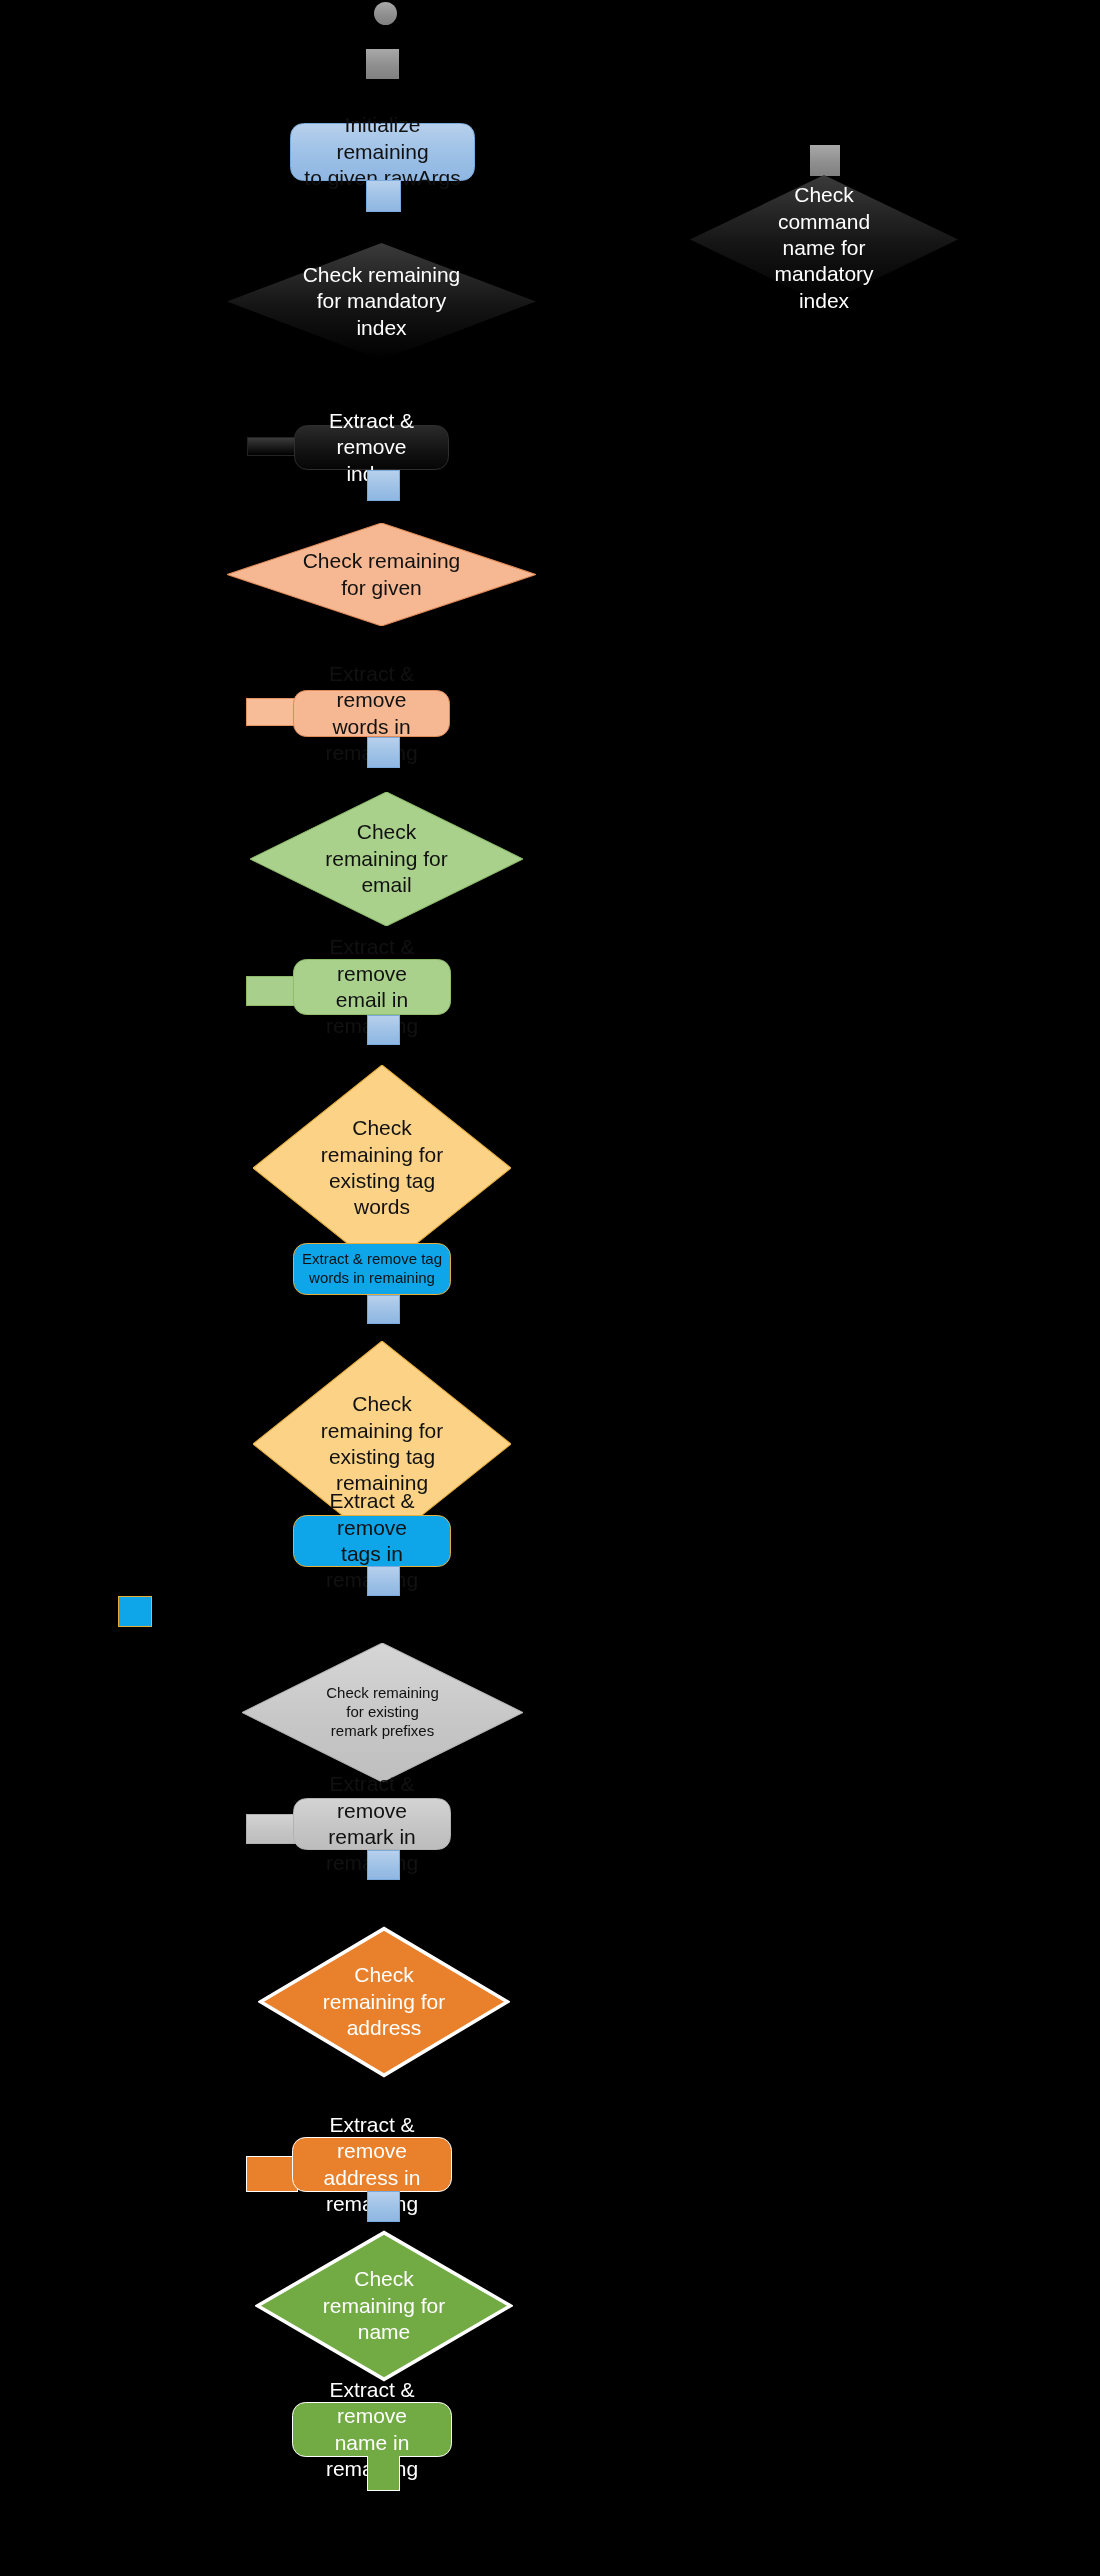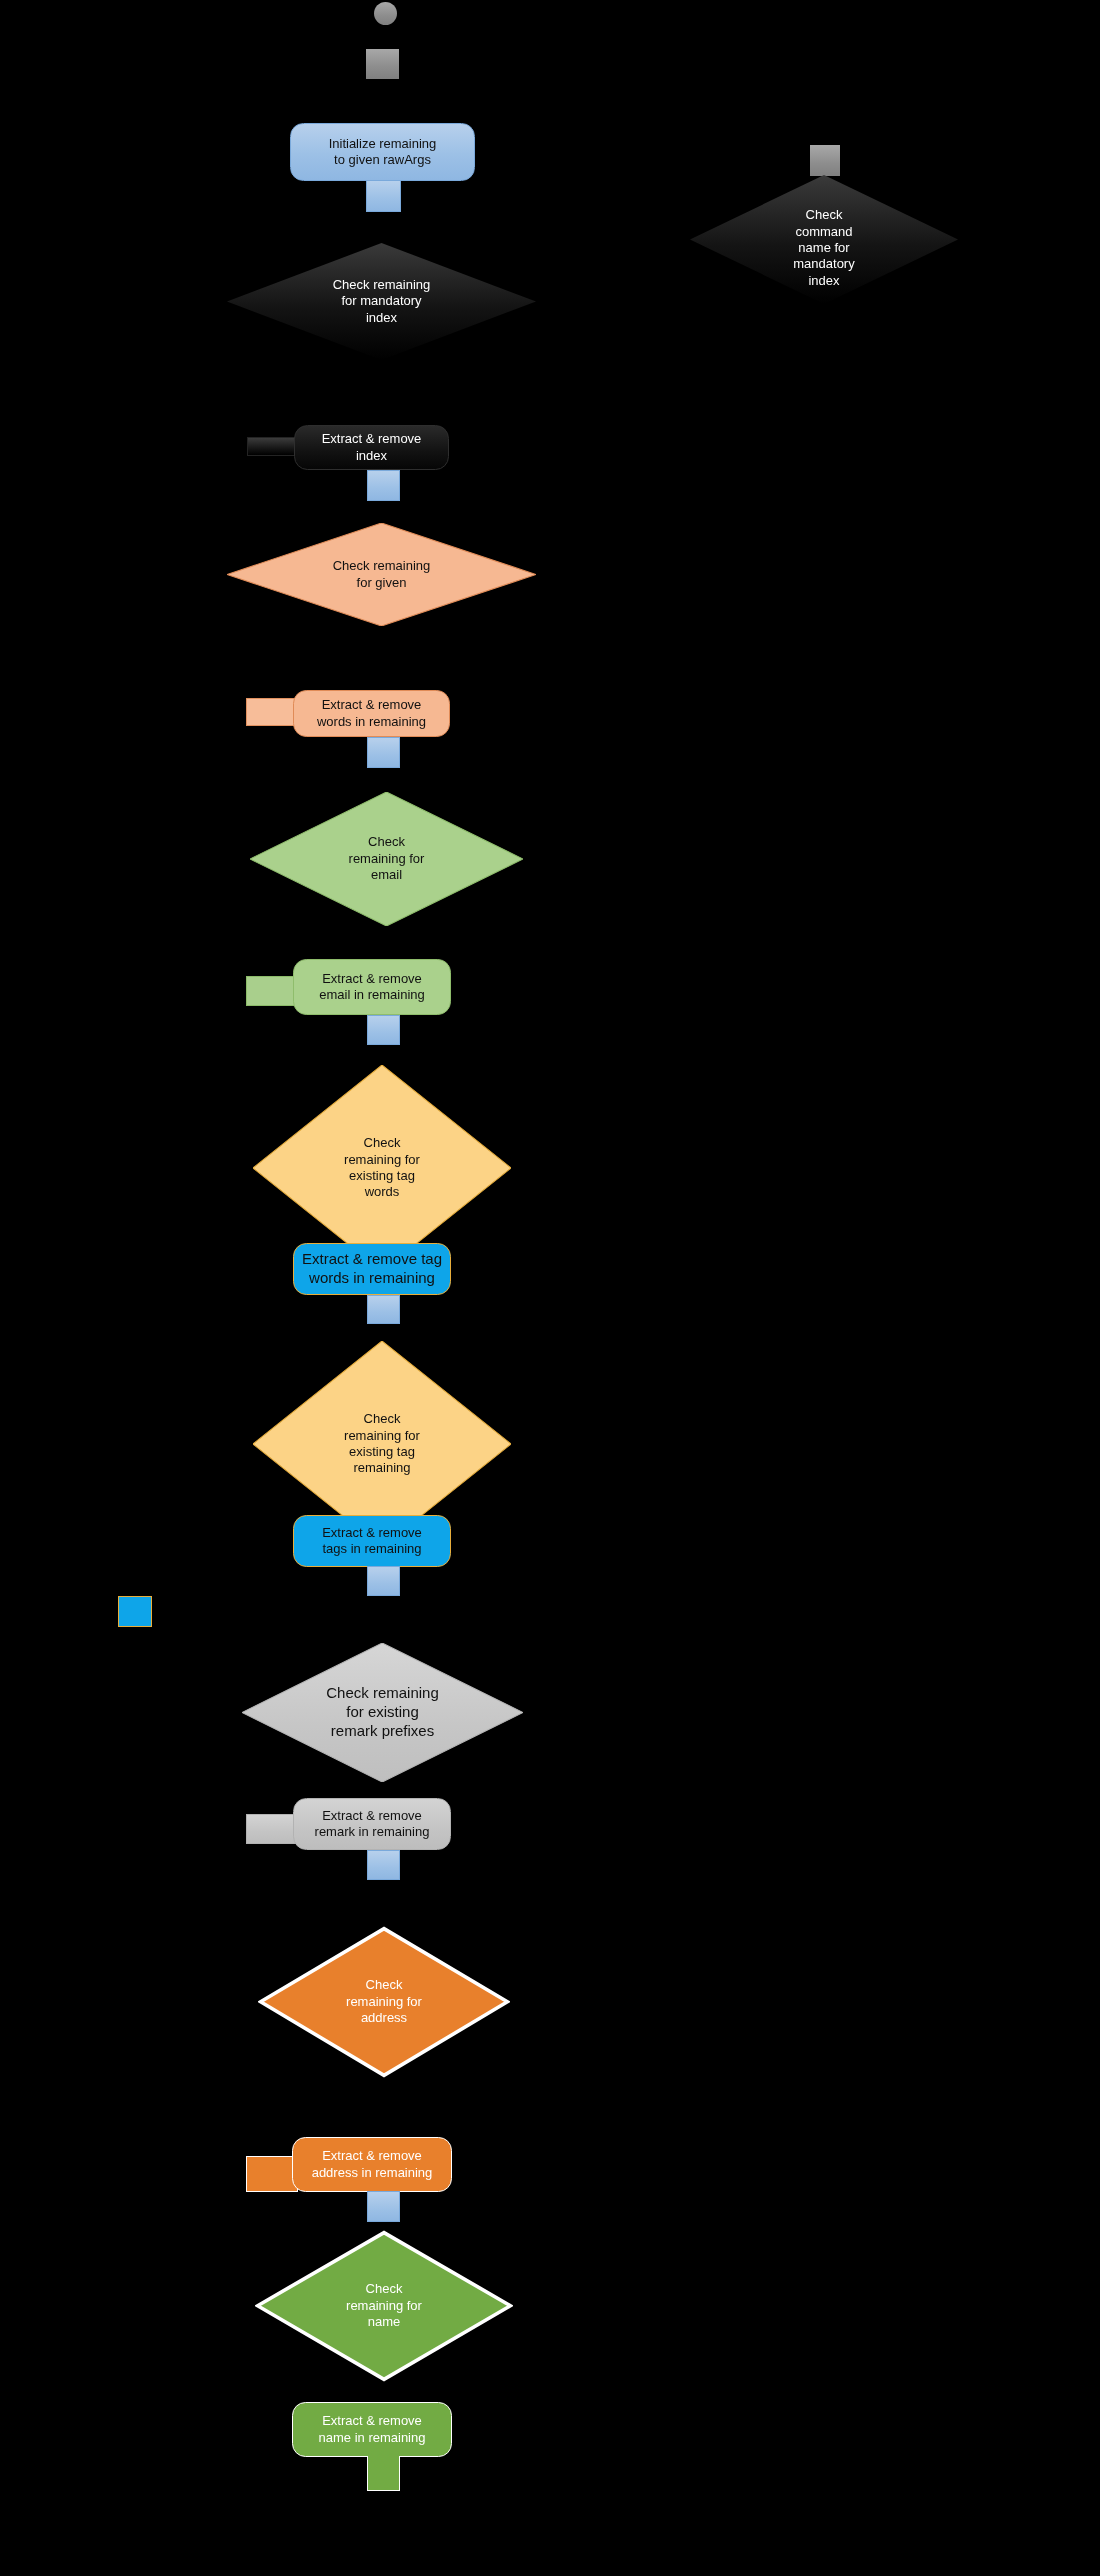--- a/index.html
+++ b/index.html
@@ -43,21 +43,21 @@
   .f-green  {background:#aad18c;border:0.5px solid #8fbd6c;}
   .f-green2 {background:#a9cf8c;border:0.5px solid #8cbb69;}
   .f-yellow {background:#0ea5e9;border:0.5px solid #e8ae3c;}
   .f-grey   {background:linear-gradient(180deg,#d3d3d3 0%,#c4c4c4 60%,#bdbdbd 100%);border:0.5px solid #b2b2b2;}
   .f-orange {background:#e8802c;border:1.5px solid #ffffff;color:#fff;}
   .f-ogreen {background:#72ab44;border:1.5px solid #ffffff;color:#fff;}
   .f-gray-pin{background:linear-gradient(180deg,#a8a8a8 0%,#8d8d8d 60%,#808080 100%);}
 
   .txt-dark{color:#111;}
   .txt-light{color:#fff;}
-  .t30{font-size:13px;}
+  .t30{font-size:21px;}
   .t29{font-size:15px;}
 </style>
 </head>
 <body>
 
 <div id="stage">
 
   <div class="circle f-gray-pin" style="left:374px;top:1.5px;width:23px;height:23px;"></div>
 
   <div class="sq f-gray-pin" style="left:366px;top:49px;width:33px;height:30px;"></div>

